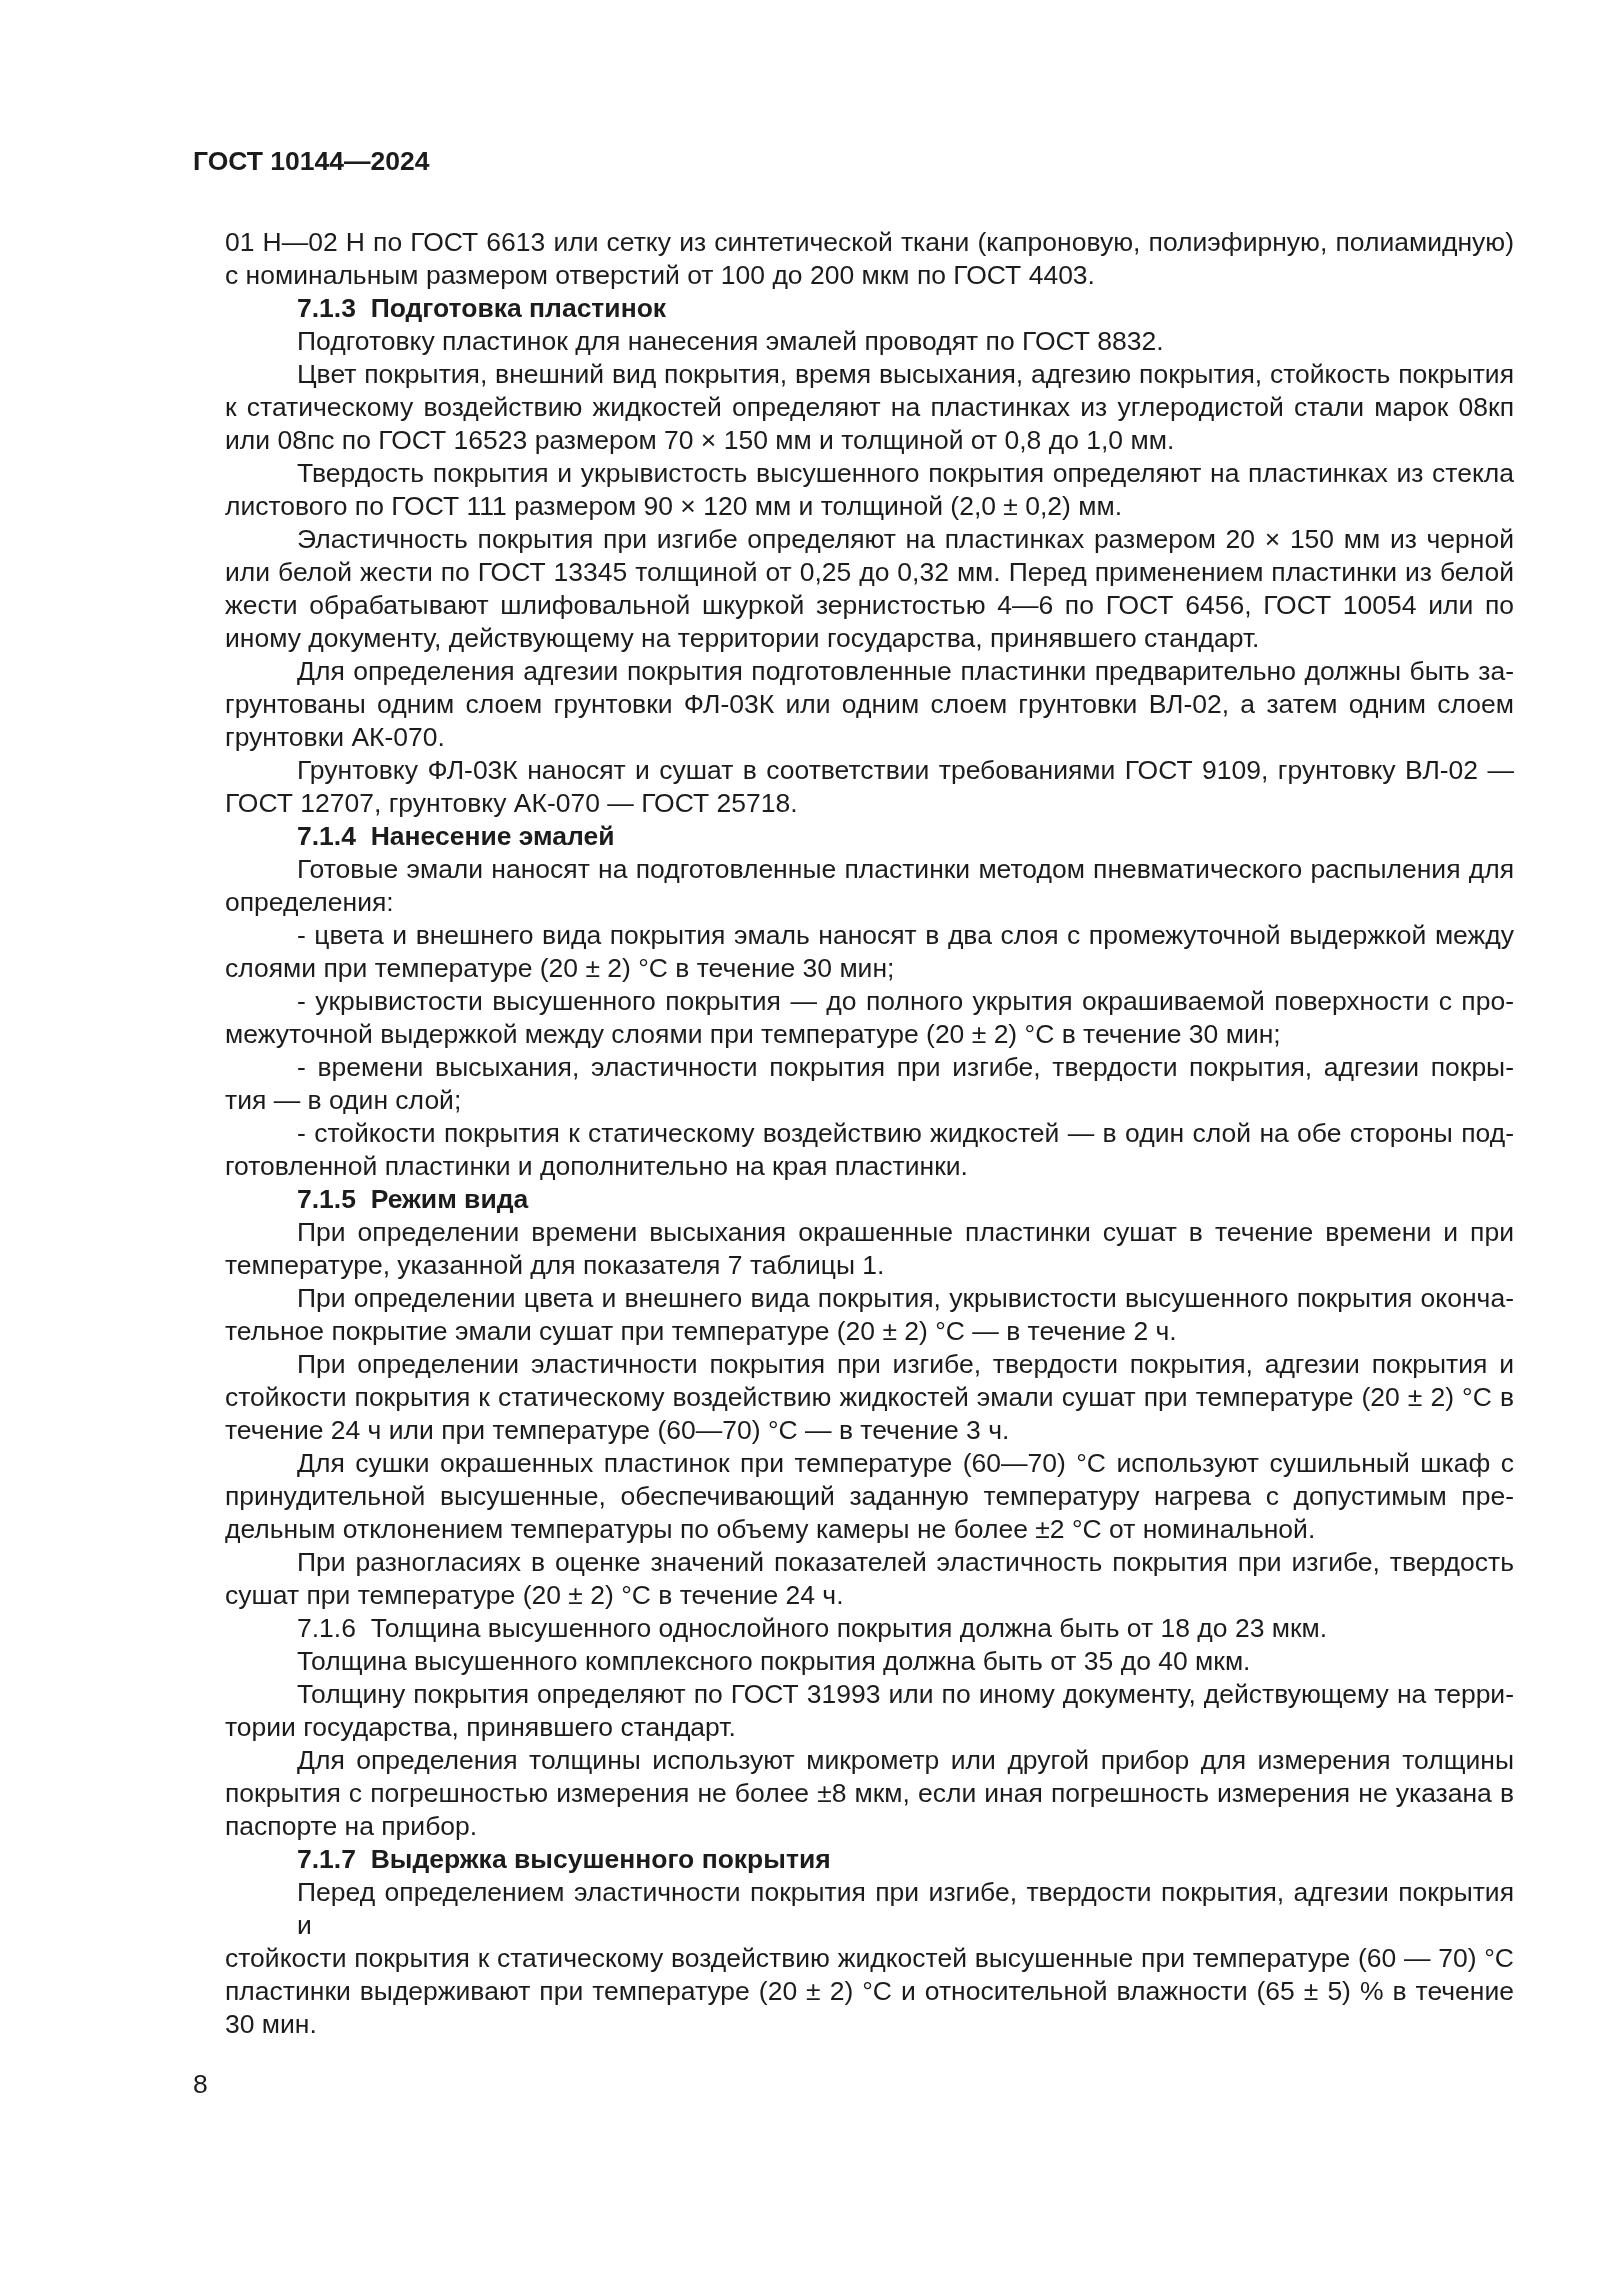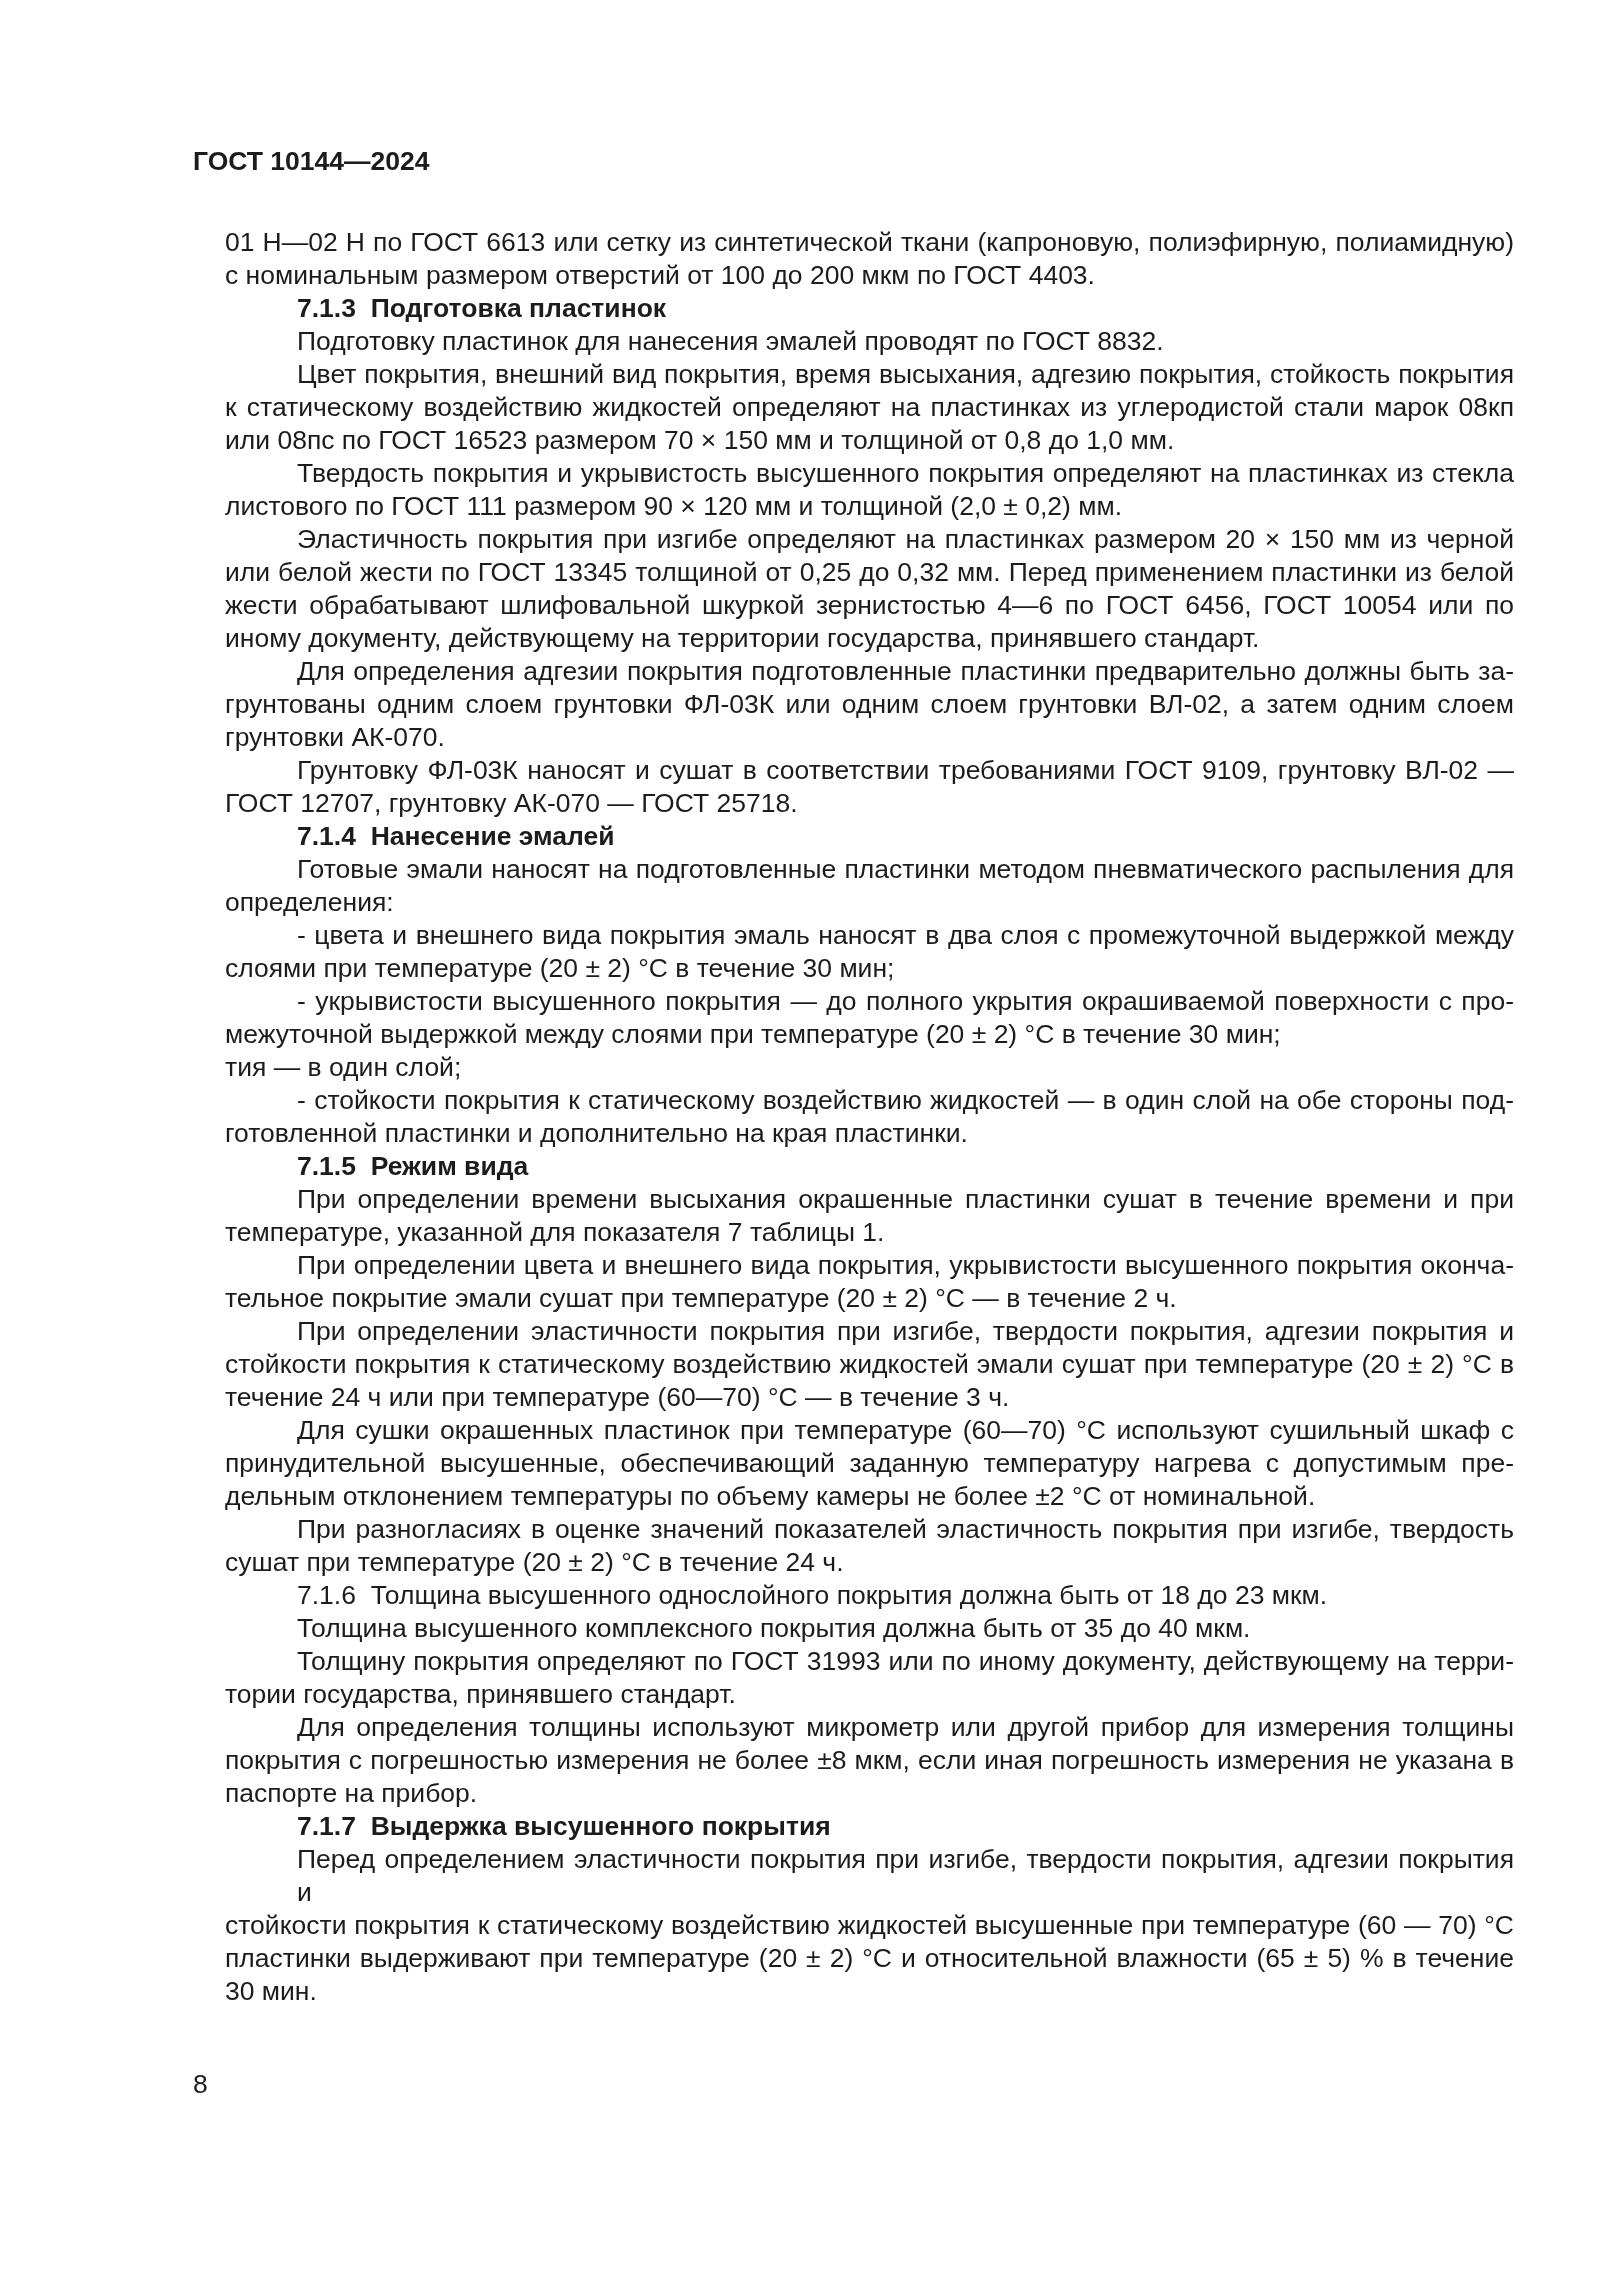--- a/index.html
+++ b/index.html
@@ -86,20 +86,21 @@
       <div class="doc-line last">грунтовки АК-070.</div>
       <div class="doc-line first indented">Грунтовку ФЛ-03К наносят и сушат в соответствии требованиями ГОСТ 9109, грунтовку ВЛ-02 —</div>
       <div class="doc-line last">ГОСТ 12707, грунтовку АК-070 — ГОСТ 25718.</div>
       <div class="doc-line heading first last indented">7.1.4  Нанесение эмалей</div>
       <div class="doc-line first indented">Готовые эмали наносят на подготовленные пластинки методом пневматического распыления для</div>
       <div class="doc-line last">определения:</div>
       <div class="doc-line first indented">- цвета и внешнего вида покрытия эмаль наносят в два слоя с промежуточной выдержкой между</div>
       <div class="doc-line last">слоями при температуре (20 ± 2) °С в течение 30 мин;</div>
       <div class="doc-line first indented">- укрывистости высушенного покрытия — до полного укрытия окрашиваемой поверхности с про-</div>
       <div class="doc-line last">межуточной выдержкой между слоями при температуре (20 ± 2) °С в течение 30 мин;</div>
+      <div class="doc-line first indented">- времени высыхания, эластичности покрытия при изгибе, твердости покрытия, адгезии покры-</div>
       <div class="doc-line last">тия — в один слой;</div>
       <div class="doc-line first indented">- стойкости покрытия к статическому воздействию жидкостей — в один слой на обе стороны под-</div>
       <div class="doc-line last">готовленной пластинки и дополнительно на края пластинки.</div>
       <div class="doc-line heading first last indented">7.1.5  Режим вида</div>
       <div class="doc-line first indented">При определении времени высыхания окрашенные пластинки сушат в течение времени и при</div>
       <div class="doc-line last">температуре, указанной для показателя 7 таблицы 1.</div>
       <div class="doc-line first indented">При определении цвета и внешнего вида покрытия, укрывистости высушенного покрытия оконча-</div>
       <div class="doc-line last">тельное покрытие эмали сушат при температуре (20 ± 2) °С — в течение 2 ч.</div>
       <div class="doc-line first indented">При определении эластичности покрытия при изгибе, твердости покрытия, адгезии покрытия и</div>
       <div class="doc-line">стойкости покрытия к статическому воздействию жидкостей эмали сушат при температуре (20 ± 2) °С в</div>

